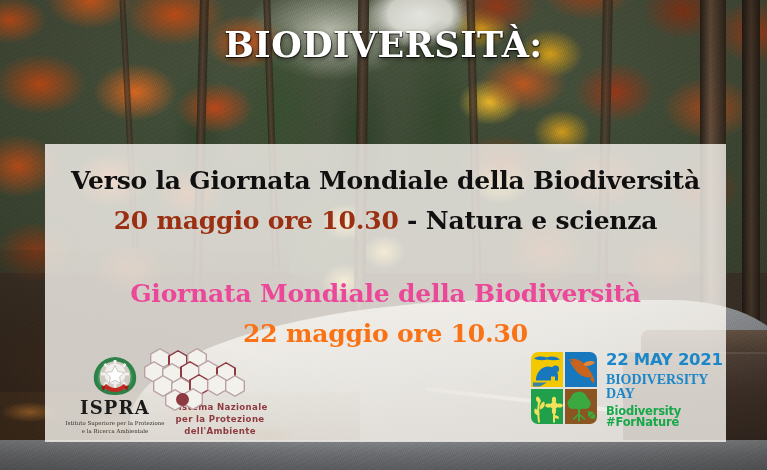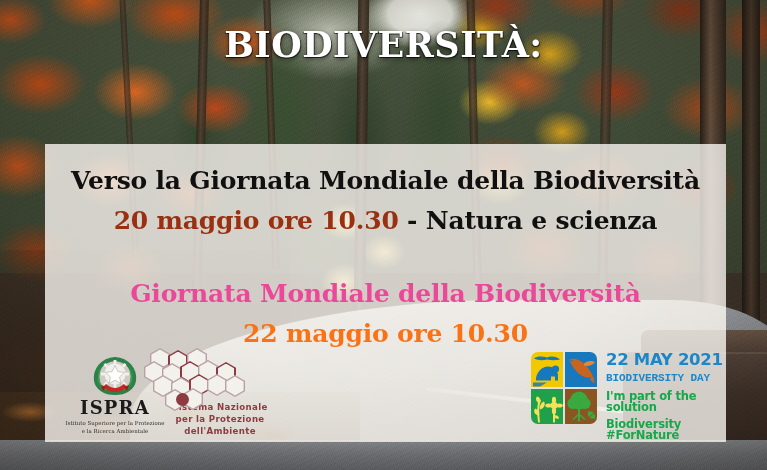--- a/index.html
+++ b/index.html
@@ -277,22 +277,22 @@
   .q-tl { background:#f2c800; }
   .q-tr { background:#1878be; }
   .q-bl { background:#20a04a; }
   .q-br { background:#8a5520; }
   .bio-words { display:flex; flex-direction:column; justify-content:center; }
   .bio-l1 {
     font-family:"DejaVu Sans", sans-serif; font-weight:bold;
     font-size:16.5px; color:#1b87c9; letter-spacing:-.3px; line-height:1;
   }
   .bio-l2 {
-    font-family:Liberation Mono, monospace; font-weight:bold;
-    font-size:11px; color:#1b87c9; letter-spacing:-.1px; margin-top:4px; line-height:1;
+    font-family:Liberation Serif, serif; font-weight:bold;
+    font-size:14px; color:#1b87c9; letter-spacing:-.1px; margin-top:4px; line-height:1;
   }
   .bio-l3 {
     font-family:"DejaVu Sans", sans-serif; font-weight:bold;
     font-size:11.5px; color:#17a84a; letter-spacing:-.2px; margin-top:7px; line-height:1;
   }
   .bio-l4 {
     font-family:"DejaVu Sans", sans-serif; font-weight:bold;
     font-size:11.5px; color:#17a84a; letter-spacing:-.2px; margin-top:5px; line-height:1;
   }
 </style>
@@ -456,18 +456,17 @@
           <path d="M14.5 25 L20 30" stroke="#3aa93f" stroke-width="1.6"></path>
           <path d="M23 22 C28 21 31 24 30 29 C25 30 22 27 23 22 Z" fill="#3aa93f"></path>
           <path d="M23.5 28.5 L29.5 23" stroke="#8a5520" stroke-width="1"></path>
         </svg>
       </div>
     </div>
 
     <div class="bio-words">
       <div class="bio-l1">22 MAY 2021</div>
       <div class="bio-l2">BIODIVERSITY DAY</div>
-      <div class="bio-l3">I'm part of the solution</div>
       <div class="bio-l4">Biodiversity #ForNature</div>
     </div>
   </div>
 
 </div>
 
 </body></html>

